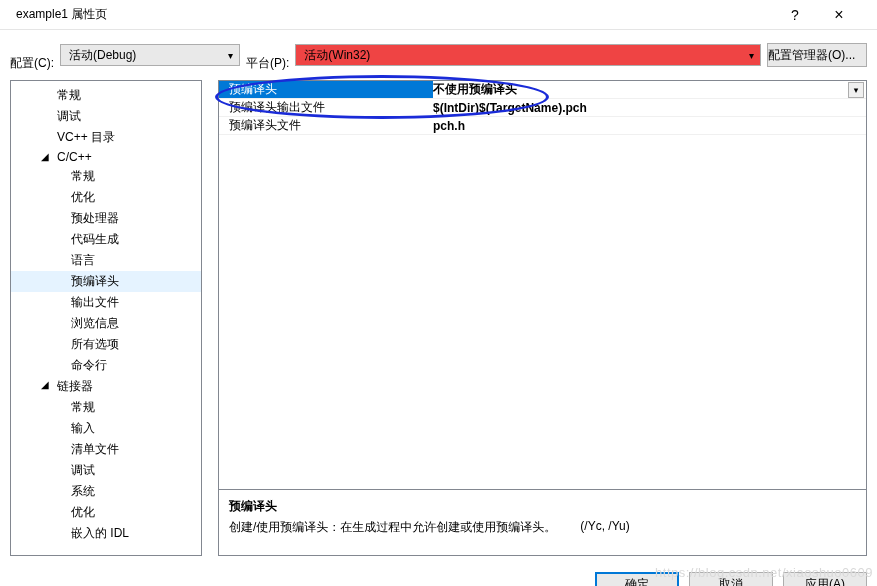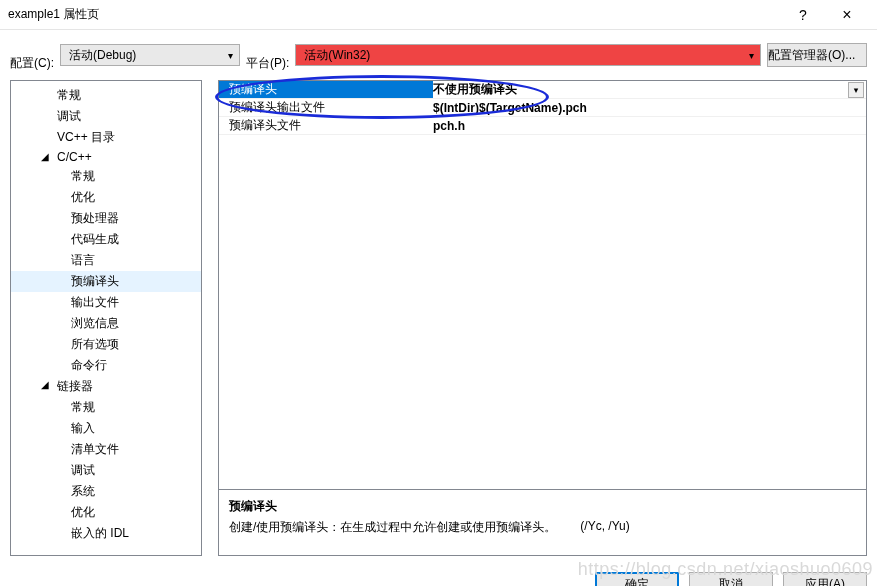--- a/index.html
+++ b/index.html
@@ -1,18 +1,18 @@
 <!DOCTYPE html>
 <html><head>
 <meta charset="utf-8">
 <style>
 * { box-sizing: border-box; margin: 0; padding: 0; font-family: "Microsoft YaHei", "Segoe UI", sans-serif; font-size: 12px; }
 body { background: #fff; width: 877px; height: 586px; overflow: hidden; position: relative; }
 
-.titlebar { height: 30px; display: flex; align-items: center; padding: 0 8px; border-bottom: 1px solid #e5e5e5; }
+.titlebar { height: 30px; display: flex; align-items: center; padding: 0 16px; border-bottom: 1px solid #e5e5e5; }
 .titlebar .title { flex: 1; }
 .titlebar .tbtn { width: 44px; height: 30px; text-align: center; line-height: 30px; font-size: 14px; }
 .titlebar .tbtn.close { font-size: 16px; }
 
 .toprow { display: flex; align-items: center; padding: 8px 10px; gap: 6px; }
 .lbl { white-space: nowrap; margin-top: 17px; }
 .combo { display: flex; align-items: center; justify-content: space-between; border: 1px solid #adadad; background: #e9e9e9; height: 22px; padding: 0 6px 0 8px; }
 .combo .chev { font-size: 10px; }
 .combo.c1 { width: 180px; }
 .combo.c2 { flex: 1; background: #ef4444; gap: 38px; }
@@ -38,21 +38,21 @@
 .annot { position: absolute; border: 3px solid #1a2bd8; border-radius: 50%; pointer-events: none; }
 
 .desc { border-top: 1px solid #828790; padding: 8px 10px; height: 66px; }
 .desc .dtitle { font-weight: bold; margin-bottom: 4px; }
 .desc .dbody { display: flex; gap: 24px; }
 
 .footer { display: flex; justify-content: flex-end; padding: 6px 10px; gap: 10px; }
 .btn { width: 84px; height: 24px; border: 1px solid #adadad; background: #e9e9e9; text-align: center; line-height: 22px; }
 .btn.default { border: 2px solid #0078d7; line-height: 20px; }
 
-.watermark { position: absolute; bottom: 6px; right: 4px; color: #d9d9d9; font-size: 18px; pointer-events: none; letter-spacing: .5px; }
+.watermark { position: absolute; bottom: 6px; right: 4px; color: #d9d9d9; font-size: 13px; pointer-events: none; letter-spacing: .5px; }
 </style>
 </head>
 <body>
 
 <div class="titlebar">
   <span class="title">example1 属性页</span>
   <span class="tbtn">?</span>
   <span class="tbtn close">×</span>
 </div>
 

